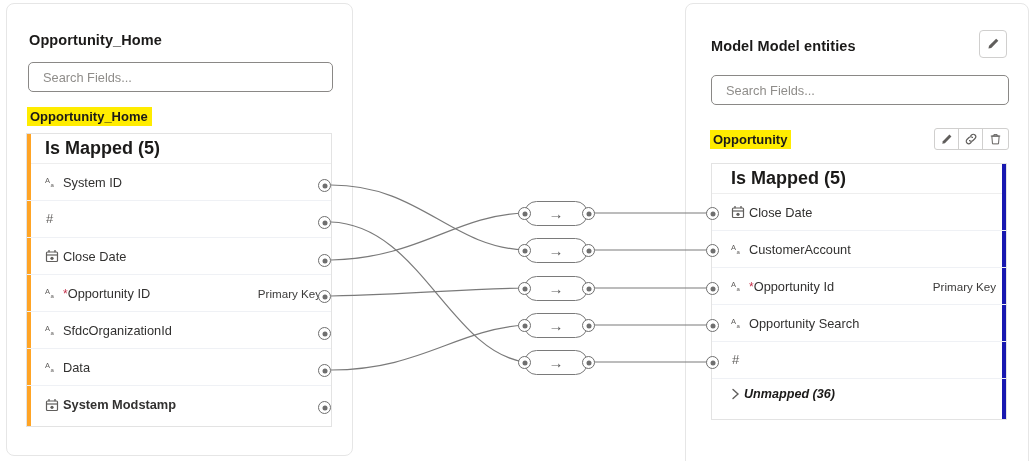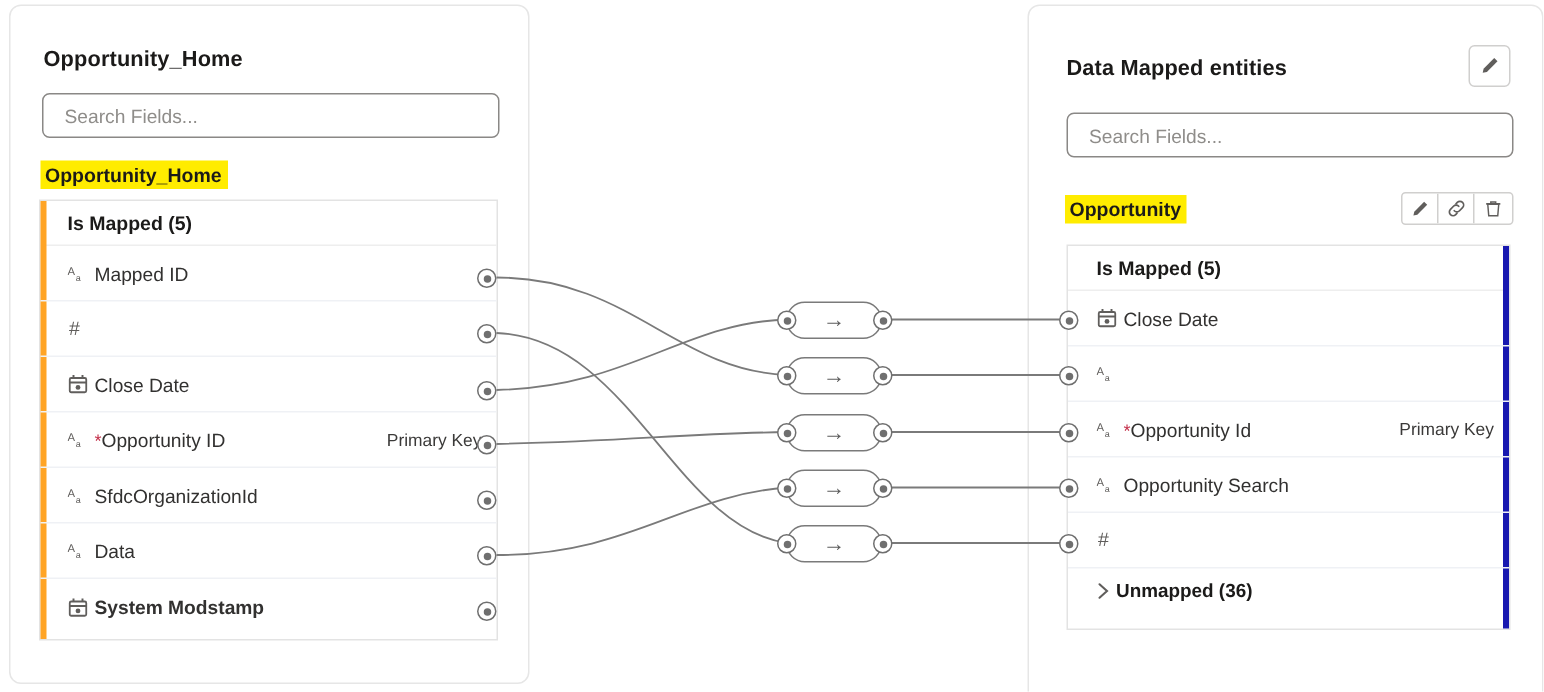--- a/index.html
+++ b/index.html
@@ -134,21 +134,21 @@
     bottom: 0;
     width: 4px;
   }
   .accent-left  { left: 0;  background: #ffa425; }
   .accent-right { right: 0; background: #1818b0; }
 
   .group-header {
     height: 30px;
     display: flex;
     align-items: center;
-    font-size: 13px;
+    font-size: 18px;
     font-weight: bold;
     color: #1b1a19;
     border-bottom: 1px solid #eeeeee;
     box-sizing: border-box;
   }
   .field-row {
     height: 37px;
     display: flex;
     align-items: center;
     border-bottom: 1px solid #eff1f5;
@@ -255,21 +255,21 @@
 
       <div class="group-header" style="padding-left:18px;">Is Mapped (5)</div>
 
       <div class="field-row" style="padding-left:14px;">
         <span class="ftype">
           <svg width="14" height="13" viewBox="0 0 14 13">
               <text x="0" y="7" font-size="7.5" font-family="Liberation Sans, sans-serif" fill="#605e5c">A</text>
               <text x="5.5" y="11" font-size="6" font-family="Liberation Sans, sans-serif" fill="#605e5c">a</text>
             </svg>
         </span>
-        <span class="fname">Mapped ID</span>
+        <span class="fname">System ID</span>
       </div>
 
       <div class="field-row" style="padding-left:14px;">
         <span class="ftype">
           <svg width="14" height="14" viewBox="0 0 14 14">
               <text x="1" y="11" font-size="13" font-family="Liberation Sans, sans-serif" fill="#605e5c">#</text>
             </svg>
         </span>
       </div>
 
@@ -329,21 +329,21 @@
             <circle cx="7" cy="9.3" r="1.6" fill="#605e5c"></circle>
           </svg>
         </span>
         <span class="fname">System Modstamp</span>
       </div>
     </div>
   </div>
 
   <div class="card card-right">
 
-    <div class="panel-title" style="left:25px; top:34px;">Data Mapped entities</div>
+    <div class="panel-title" style="left:25px; top:34px;">Model Model entities</div>
 
     <div class="icon-btn" style="left:293px; top:26px; width:28px; height:28px;">
       <svg width="14" height="14" viewBox="0 0 16 16">
         <path d="M11.6 1.9l2.5 2.5-8.1 8.1-3.2.7.7-3.2z" fill="#605e5c"></path>
       </svg>
     </div>
 
     <div class="search-box" style="left:25px; top:71px; width:298px;">
       <input type="text" placeholder="Search Fields..." style="">
     </div>
@@ -389,20 +389,21 @@
         <span class="fname">Close Date</span>
       </div>
 
       <div class="field-row" style="padding-left:15px;">
         <span class="ftype">
           <svg width="14" height="13" viewBox="0 0 14 13">
               <text x="0" y="7" font-size="7.5" font-family="Liberation Sans, sans-serif" fill="#605e5c">A</text>
               <text x="5.5" y="11" font-size="6" font-family="Liberation Sans, sans-serif" fill="#605e5c">a</text>
             </svg>
         </span>
+        <span class="fname">CustomerAccount</span>
       </div>
 
       <div class="field-row" style="padding-left:15px;">
         <span class="ftype">
           <svg width="14" height="13" viewBox="0 0 14 13">
               <text x="0" y="7" font-size="7.5" font-family="Liberation Sans, sans-serif" fill="#605e5c">A</text>
               <text x="5.5" y="11" font-size="6" font-family="Liberation Sans, sans-serif" fill="#605e5c">a</text>
             </svg>
         </span>
         <span class="fname">
@@ -422,21 +423,21 @@
       </div>
 
       <div class="field-row" style="padding-left:15px;">
         <span class="ftype">
           <svg width="14" height="14" viewBox="0 0 14 14">
               <text x="1" y="11" font-size="13" font-family="Liberation Sans, sans-serif" fill="#605e5c">#</text>
             </svg>
         </span>
       </div>
 
-      <div class="chevron-row" style="padding-left:14px;">
+      <div class="chevron-row" style="padding-left:14px;font-style:italic;">
         <span style="display:inline-flex;width:18px;justify-content:center;">
           <svg width="9" height="12" viewBox="0 0 9 12">
               <path d="M2 1.5L7 6l-5 4.5" fill="none" stroke="#605e5c" stroke-width="1.4" stroke-linecap="round"></path>
             </svg>
         </span>
         <span>Unmapped (36)</span>
       </div>
     </div>
   </div>
 

